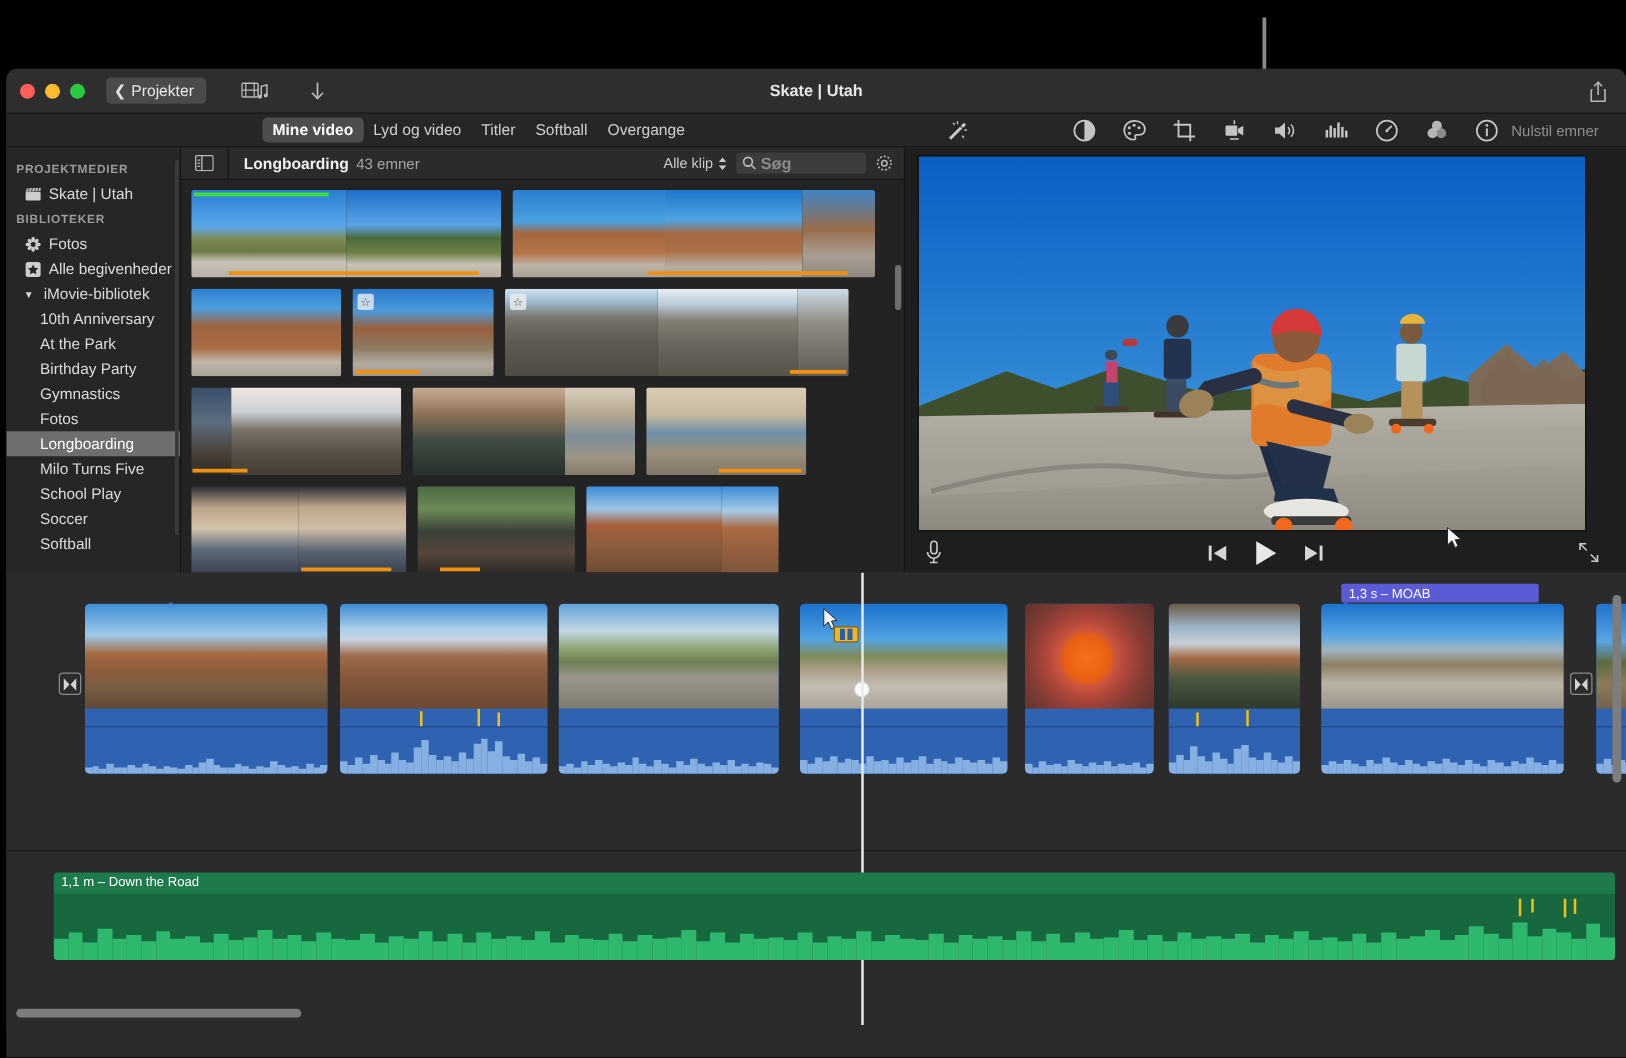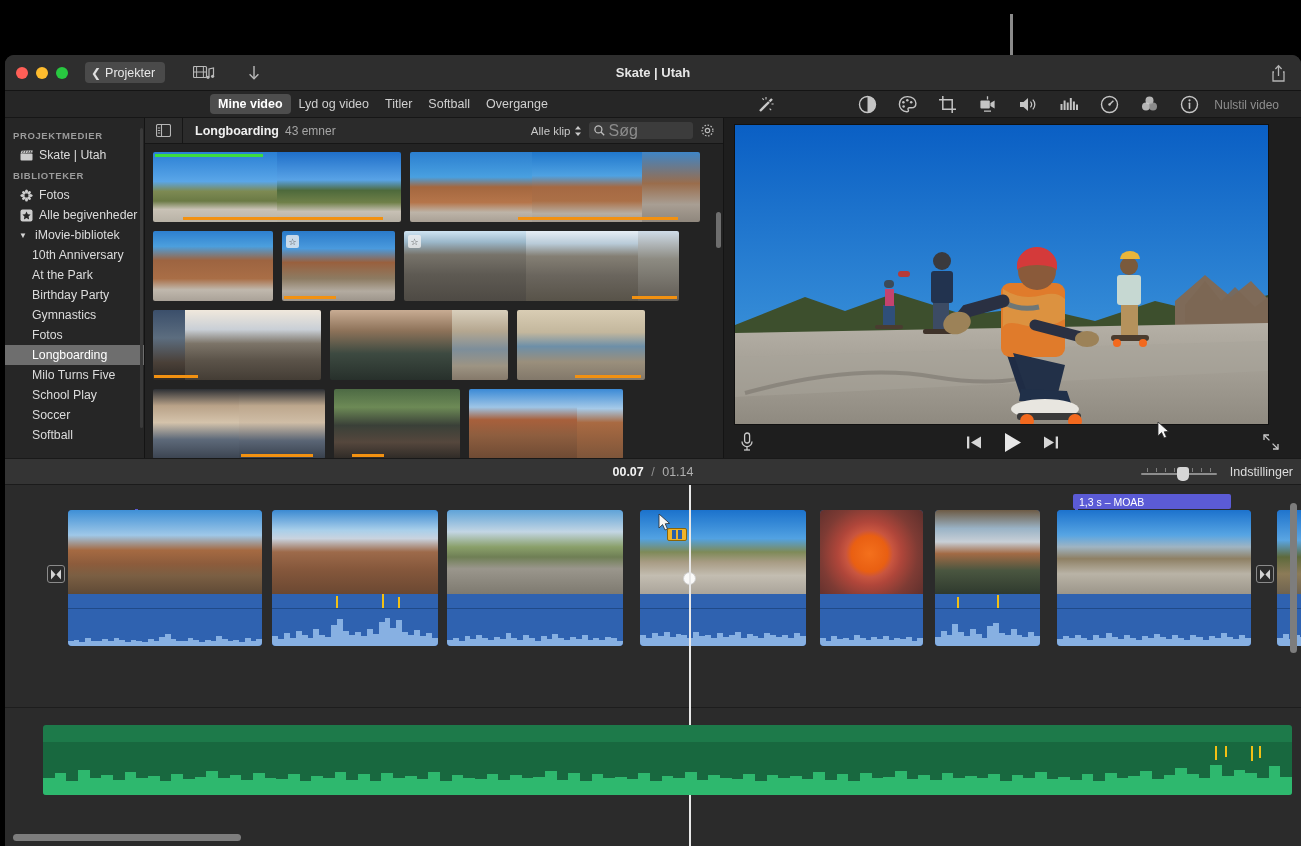--- a/index.html
+++ b/index.html
@@ -117,21 +117,21 @@
   .sidebar-toggle { margin-left: 11px; color: #b6b6b6; display: flex; }
   .bh-divider { width: 1px; height: 26px; background: #161616; margin-left: 11px; }
   .bh-title { margin-left: 12px; color: #f0f0f0; font-size: 12.5px; font-weight: 700; }
   .bh-count { margin-left: 6px; color: #a6a6a6; font-size: 12px; }
   .bh-right { position: absolute; right: 8px; display: flex; align-items: center; gap: 7px; }
   .filter-sel { color: #c9c9c9; font-size: 11.5px; display: flex; align-items: center; gap: 3px; }
   .search-box {
     width: 104px; height: 17px; background: #3c3c3c; border-radius: 3px;
     display: flex; align-items: center; gap: 4px; padding: 0 5px;
   }
-  .search-ph { color: #8c8c8c; font-size: 16px; }
+  .search-ph { color: #8c8c8c; font-size: 13px; font-weight: bold; }
 
   .thumbs { flex: 1; position: relative; overflow: hidden; padding: 8px 0 0 8px; }
   .trow { display: flex; gap: 9px; margin-bottom: 9px; height: 70px; }
   .clip {
     height: 70px; border-radius: 2px; position: relative; overflow: hidden;
     display: flex;
   }
   .clip .seg { height: 100%; }
   .usedbar { position: absolute; bottom: 2px; height: 3px; background: #f29111; }
   .greenbar { position: absolute; top: 2px; left: 2px; height: 3px; background: #3ddc3d; }
@@ -385,21 +385,21 @@
           </span>
           <span class="adj-ic">
             <svg width="19" height="19" viewBox="0 0 19 19">
               <circle cx="9.5" cy="9.5" r="8" fill="none" stroke="#c4c4c4" stroke-width="1.4"></circle>
               <circle cx="9.5" cy="5.3" r="1.1" fill="#c4c4c4"></circle>
               <rect x="8.7" y="7.6" width="1.6" height="6.4" rx=".7" fill="#c4c4c4"></rect>
             </svg>
           </span>
         </div>
 
-        <span class="reset-all">Nulstil video</span>
+        <span class="reset-all">Nulstil emner</span>
       </div>
     </div>
 
     <div class="upper">
 
       <div class="sidebar">
         <div class="sb-head">PROJEKTMEDIER</div>
         <div class="sb-item">
           <span class="sb-ic">
             <svg width="13" height="11" viewBox="0 0 13 11">
@@ -707,43 +707,20 @@
               <path d="M7 2 L2 2 L2 7" fill="none" stroke="#c9c9c9" stroke-width="1.3"></path>
               <line x1="2" y1="2" x2="7.4" y2="7.4" stroke="#c9c9c9" stroke-width="1.3"></line>
               <path d="M11 16 L16 16 L16 11" fill="none" stroke="#c9c9c9" stroke-width="1.3"></path>
               <line x1="16" y1="16" x2="10.6" y2="10.6" stroke="#c9c9c9" stroke-width="1.3"></line>
             </svg>
           </span>
         </div>
       </div>
     </div>
 
-    <div class="tlhead">
-      <div class="tc">
-        <span class="cur">00.07</span>
-        <span class="sep">/</span>
-        <span class="tot">01.14</span>
-      </div>
-      <div class="zoomwrap">
-        <div class="ticks">
-          <i></i>
-            <i></i>
-            <i></i>
-            <i></i>
-            <i></i>
-            <i></i>
-            <i></i>
-            <i></i>
-        </div>
-        <div class="ztrack">
-          <div class="zknob"></div>
-        </div>
-      </div>
-      <span class="settings-btn">Indstillinger</span>
-    </div>
 
     <div class="timeline">
       <div class="tl-sep"></div>
 
       <div class="title-stem" style="left:130px"></div>
 
       <div class="titlebar-clip" style="left:1068px;width:158px">
         <span>1,3 s – MOAB</span>
       </div>
       <div class="title-stem" style="left:1070px"></div>
@@ -1038,20 +1015,21 @@
         <svg width="13" height="18" viewBox="0 0 13 18">
           <path d="M1 1 L1 15 L4.6 11.6 L7 17 L9.5 16 L7.2 10.8 L11.6 10.4 Z" fill="#f5f5f5" stroke="#2a2a2a" stroke-width=".8"></path>
         </svg>
         <div class="cursor-badge">
           <i></i>
             <i></i>
         </div>
       </div>
 
       <div class="audio-clip">
+        <div class="ac-label">1,1 m – Down the Road</div>
         <div class="ac-body">
           <div class="ac-wave">
             <i style="height:36%"></i>
               <i style="height:48%"></i>
               <i style="height:30%"></i>
               <i style="height:54%"></i>
               <i style="height:38%"></i>
               <i style="height:44%"></i>
               <i style="height:32%"></i>
               <i style="height:50%"></i>

